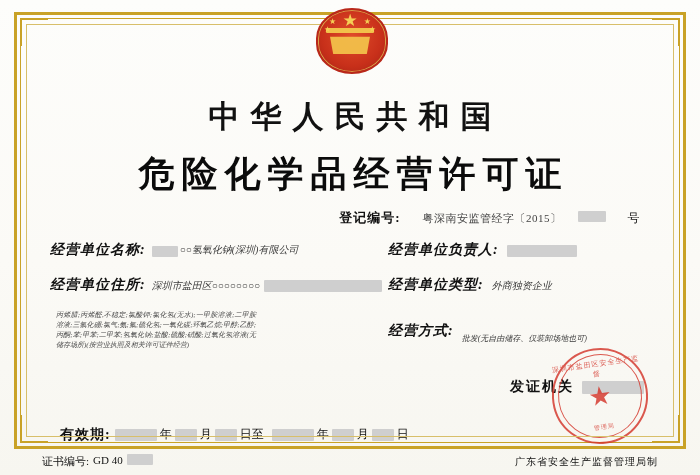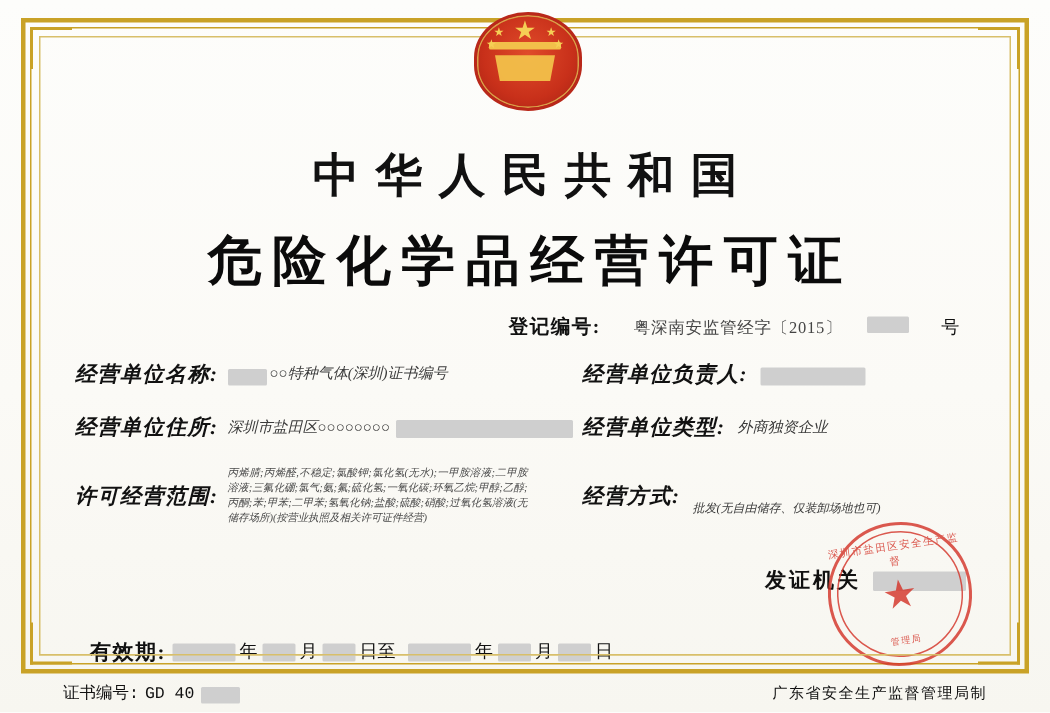--- a/index.html
+++ b/index.html
@@ -149,21 +149,21 @@
   }
   .seal .arc-top, .seal .arc-bottom{
     position:absolute;left:0;right:0;text-align:center;color:#d4352a;
     font-size:7px;letter-spacing:1px;font-family:"Liberation Serif", serif;
   }
   .seal .arc-top{top:9px;}
   .seal .arc-bottom{bottom:10px;font-size:6px;}
   
   .footer-left{
     position:absolute;left:42px;bottom:6px;font-size:11px;color:#111;
-    font-family:Liberation Mono, monospace;display:flex;align-items:flex-end;gap:4px;
+    font-family:Liberation Serif, serif;display:flex;align-items:flex-start;gap:4px;
   }
   .footer-right{
     position:absolute;right:42px;bottom:6px;font-size:10px;color:#111;
     font-family:"Liberation Serif", serif;letter-spacing:1px;
   }
   .divider{
     position:absolute;left:26px;right:26px;bottom:38px;border-top:1px solid #d8bf6a;
   }
 </style>
 </head>
@@ -199,21 +199,21 @@
     <span class="redact" style="width:28px;height:11px;"></span>
     <span class="val" style="font-size:12px;color:#111;">号</span>
   </div>
 
   <div class="body">
 
     <div class="row">
       <div class="col left">
         <span class="lbl">经营单位名称:</span>
         <span class="redact" style="width:26px;height:11px;margin-left:6px;margin-top:3px;"></span>
-        <span class="val" style="margin-left:2px;">○○特种气体(深圳)证书编号</span>
+        <span class="val" style="margin-left:2px;">○○氢氧化钠(深圳)有限公司</span>
       </div>
       <div class="col right">
         <span class="lbl">经营单位负责人:</span>
         <span class="redact" style="width:70px;height:12px;margin-left:8px;margin-top:3px;"></span>
       </div>
     </div>
 
     <div class="row">
       <div class="col left">
         <span class="lbl">经营单位住所:</span>
@@ -221,21 +221,20 @@
         <span class="redact" style="width:118px;height:12px;margin-left:4px;margin-top:3px;"></span>
       </div>
       <div class="col right">
         <span class="lbl">经营单位类型:</span>
         <span class="val" style="margin-top:3px;margin-left:8px;">外商独资企业</span>
       </div>
     </div>
 
     <div class="row scope">
       <div class="col left">
-        <span class="lbl">许可经营范围:</span>
         <span class="scope-text">丙烯腈;丙烯醛,不稳定;氯酸钾;氯化氢(无水);一甲胺溶液;二甲胺溶液;三氟化硼;氯气;氨;氟;硫化氢;一氧化碳;环氧乙烷;甲醇;乙醇;丙酮;苯;甲苯;二甲苯;氢氧化钠;盐酸;硫酸;硝酸;过氧化氢溶液(无储存场所)(按营业执照及相关许可证件经营)</span>
       </div>
       <div class="col right">
         <span class="lbl">经营方式:</span>
         <span class="val" style="margin-top:19px;margin-left:8px;font-size:8px;">批发(无自由储存、仅装卸场地也可)</span>
       </div>
     </div>
 
   </div>
 

